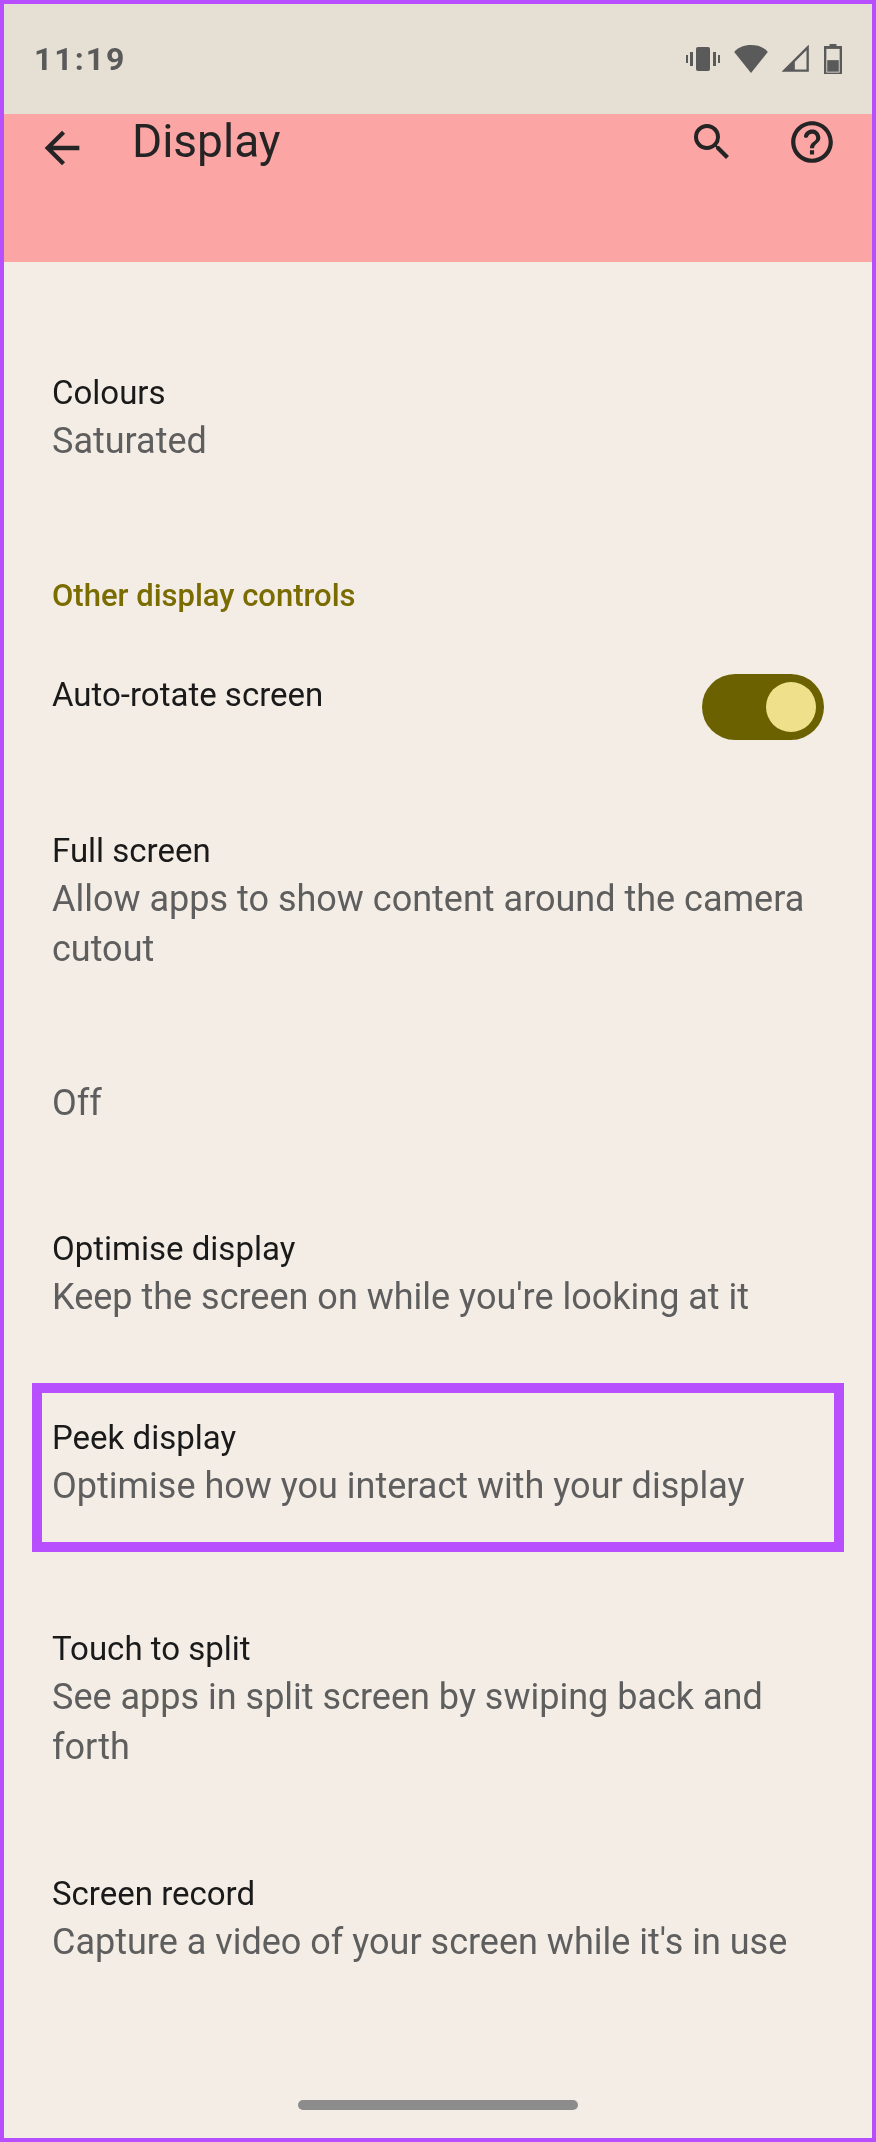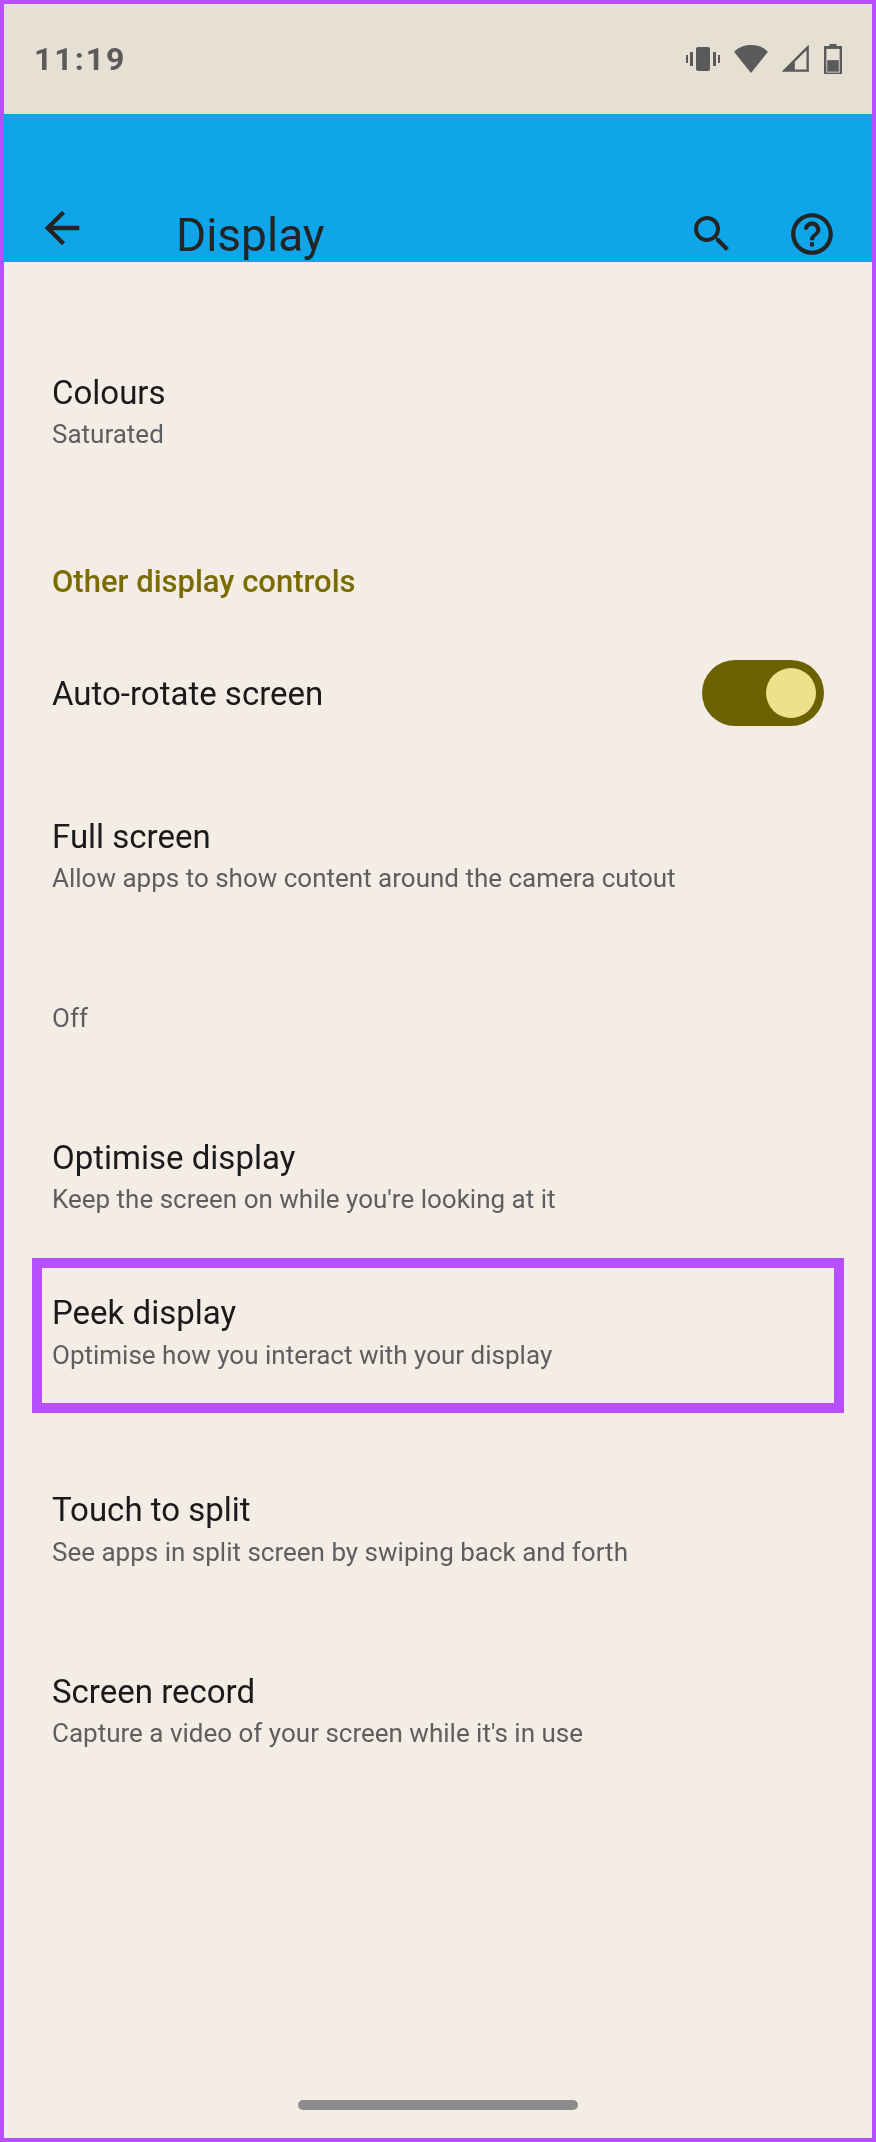--- a/index.html
+++ b/index.html
@@ -31,25 +31,25 @@
     }
     .status-icons {
       display: flex;
       align-items: center;
       gap: 14px;
     }
     .status-icons svg { display: block; }
     
     .app-bar {
       height: 148px;
-      background: #0ea5e9;
-      display: flex;
-      align-items: flex-end;
+      background: #fca5a5;
+      display: flex;
+      align-items: flex-start;
       padding: 0 24px;
-      gap: 60px;
+      gap: 16px;
     }
     .back-btn {
       width: 68px; height: 68px;
       display: flex; align-items: center; justify-content: center;
     }
     .app-title {
       font-size: 46px;
       font-weight: 400;
       color: #242424;
       flex: 1;
@@ -73,35 +73,35 @@
     .setting-item {
       padding: 30px 48px 36px 48px;
     }
     .setting-title {
       font-size: 33px;
       font-weight: 400;
       color: #1a1a1a;
       line-height: 1.25;
     }
     .setting-subtitle {
-      font-size: 26px;
+      font-size: 36px;
       font-weight: 400;
       color: #5e5e5e;
       margin-top: 4px;
       line-height: 1.38;
     }
     .section-header {
       padding: 40px 36px 20px 48px;
       font-size: 31px;
       font-weight: 500;
       color: #7a6c00;
     }
     .setting-row {
       display: flex;
-      align-items: center;
+      align-items: flex-start;
       justify-content: space-between;
       padding: 40px 48px 40px 48px;
     }
     .setting-row .setting-title { flex: 1; }
     
     .toggle {
       width: 122px; height: 66px;
       background: #6b6100;
       border-radius: 40px;
       position: relative;
@@ -110,21 +110,21 @@
     .toggle-knob {
       position: absolute;
       right: 8px; top: 8px;
       width: 50px; height: 50px;
       background: #efe18b;
       border-radius: 50%;
     }
     
     .highlight-box {
       border: 10px solid #b84fff;
-      margin: 4px 28px 12px 28px;
+      margin: 24px 28px 12px 28px;
       padding: 24px 10px 30px 10px;
     }
     .highlight-box .setting-title,
     .highlight-box .setting-subtitle { padding: 0; }
     
     .nav-indicator {
       position: absolute;
       bottom: 28px;
       left: 50%;
       transform: translateX(-50%);

